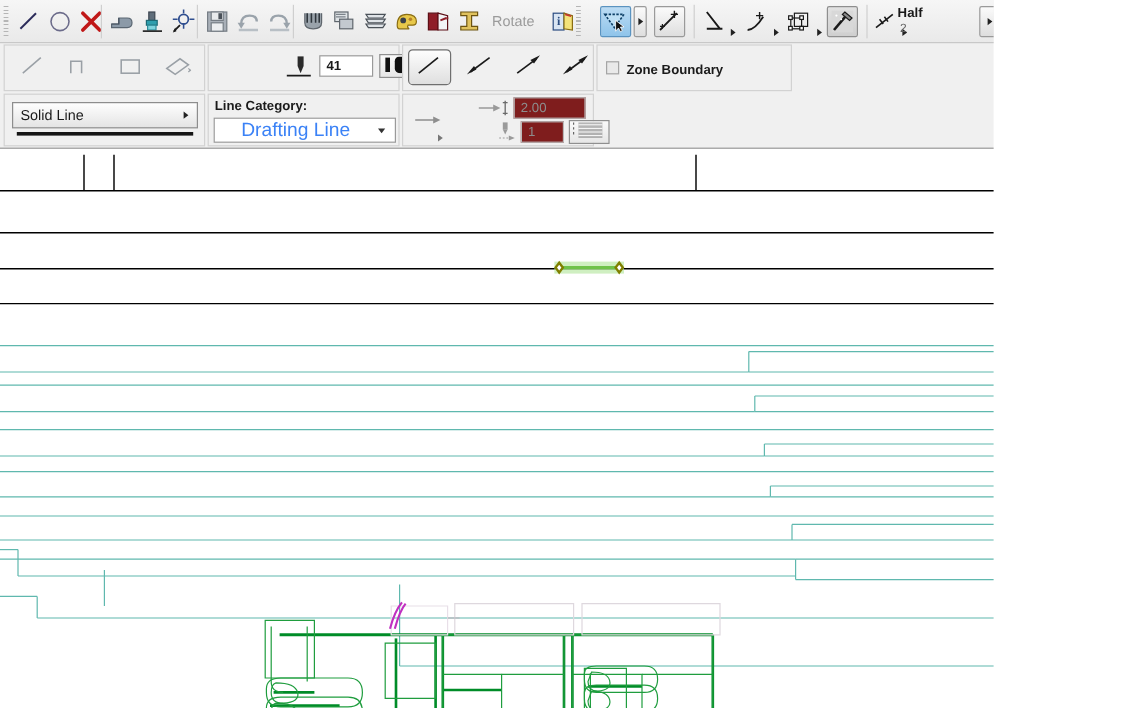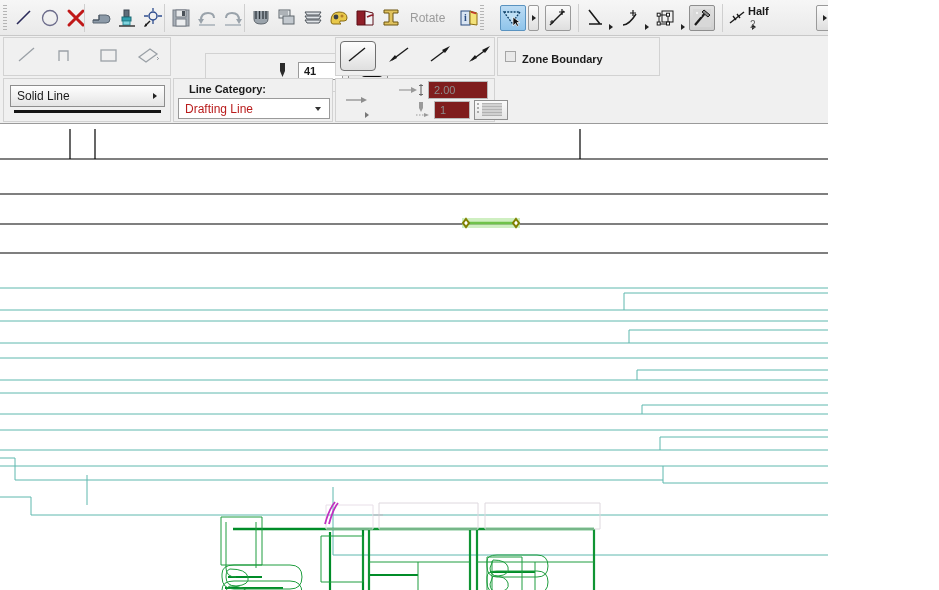--- a/index.html
+++ b/index.html
@@ -120,22 +120,22 @@
     padding-left:6px;
     font-size:12px;color:#1a1a1a;
   }
   .combo .cb-arrow{position:absolute;right:7px;top:50%;transform:translateY(-50%);}
   .combo-underline{
     position:absolute;height:3px;background:#151515;
   }
   .combo2{
     position:absolute;background:#ffffff;
     border:1px solid #9a9a9a;box-sizing:border-box;
-    display:flex;align-items:center;padding-left:6px;
-    font-size:12px;color:#b91c1c;
+    display:flex;align-items:center;padding-left:22px;
+    font-size:16px;color:#3b82f6;
   }
   .fieldlabel{
     position:absolute;font-size:11px;font-weight:bold;color:#1b1b1b;white-space:nowrap;
   }
   .numfield{
     position:absolute;background:#7f1d1d;border:1px solid #b9b9b9;
     box-sizing:border-box;display:flex;align-items:center;padding-left:5px;
     font-size:11px;color:#8d8d8d;
   }
   .numfield.active{color:#1a1a1a;background:#ffffff;border:1px solid #9a9a9a;}
@@ -487,21 +487,21 @@
         <div class="linebtn" style="left:130px;top:4px;">
           <span>
             <svg width="26" height="22" viewBox="0 0 26 22">
               <path d="M3 13 L14 5 L21 10 L10 18 Z" fill="none" stroke="#9aa0a6" stroke-width="1.3"></path>
               <path d="M21 13 L23 15 M21 16 L23 14" stroke="#9aa0a6" stroke-width="1"></path>
             </svg>
           </span>
         </div>
       </div>
 
-      <div class="panel" style="left:173px;top:16px;width:160px;height:39px;margin-left:32px;">
+      <div class="panel" style="left:173px;top:0px;width:160px;height:39px;">
         <span style="position:absolute;left:63px;top:7px;">
           <svg width="26" height="24" viewBox="0 0 26 24">
             <rect x="11" y="2" width="5" height="8" fill="#2b2b2b"></rect>
             <path d="M11 10 L16 10 L13.5 16 Z" fill="#2b2b2b"></path>
             <line x1="2" y1="18" x2="22" y2="18" stroke="#1a1a1a" stroke-width="1.6"></line>
           </svg>
         </span>
         <div class="numfield active" style="left:92px;top:8px;width:45px;height:18px;font-weight:bold;">41</div>
         <div class="swatch" style="left:142px;top:7px;width:40px;height:20px;">
           <span style="margin-left:4px;">
@@ -555,21 +555,21 @@
 
       <div class="panel" style="left:3px;top:41px;width:168px;height:44px;">
         <div class="combo" style="left:6px;top:6px;width:155px;height:22px;">
           <span>Solid Line</span>
           <span class="cb-arrow caret-right"></span>
         </div>
         <div class="combo-underline" style="left:10px;top:31px;width:147px;"></div>
       </div>
 
       <div class="panel" style="left:173px;top:41px;width:160px;height:44px;">
-        <span class="fieldlabel" style="left:15px;top:4px;">Line Category:</span>
+        <span class="fieldlabel" style="left:5px;top:4px;">Line Category:</span>
         <div class="combo2" style="left:4px;top:19px;width:152px;height:21px;">
           <span>Drafting Line</span>
           <span class="cb-arrow caret-down" style="position:absolute;right:8px;top:50%;transform:translateY(-50%);"></span>
         </div>
       </div>
 
       <div class="panel" style="left:335px;top:41px;width:160px;height:44px;">
         <span style="position:absolute;left:8px;top:12px;">
           <svg width="26" height="18" viewBox="0 0 26 18">
             <line x1="2" y1="9" x2="20" y2="9" stroke="#8e8e8e" stroke-width="1.3"></line>

